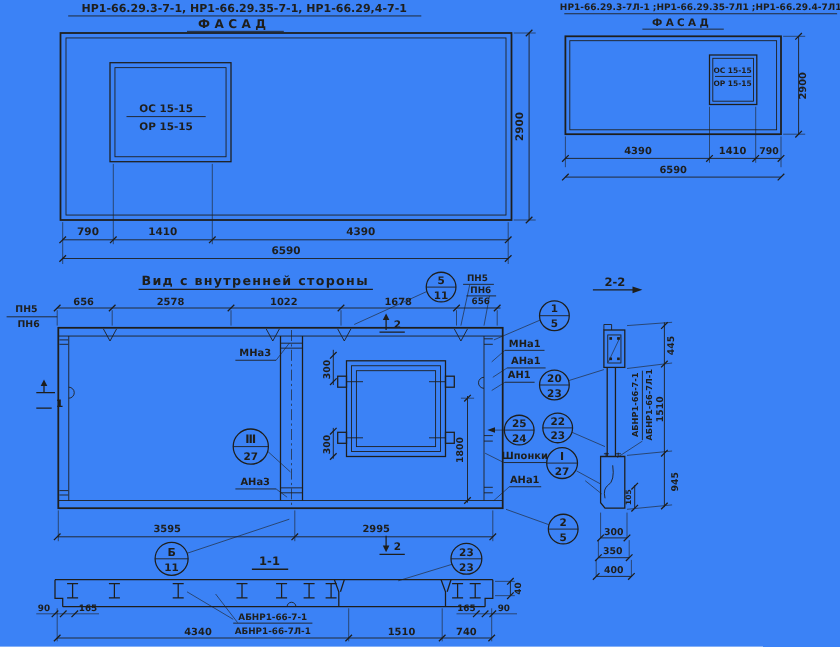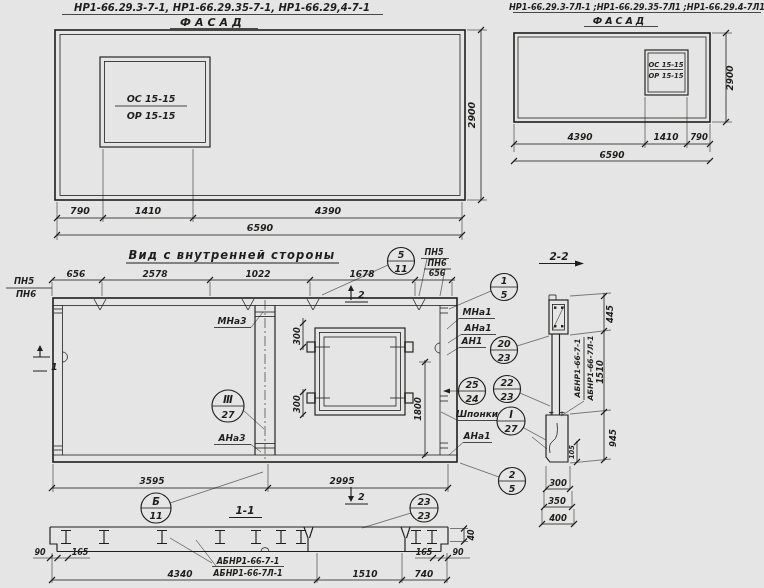--- a/index.html
+++ b/index.html
@@ -1,16 +1,16 @@
 <!DOCTYPE html>
 <html><head>
 <meta charset="utf-8">
 <style>
   html,body{margin:0;padding:0;background:#fcfcf9;}
-  .sheet{position:relative;width:764px;height:588px;background:#e5e5e5;overflow:hidden;font-style:italic;}
+  .sheet{position:relative;width:764px;height:588px;background:#3b82f6;overflow:hidden;}
   svg{color:#1e1e1c;}
   svg text{font-family:"DejaVu Sans",sans-serif;fill:currentColor;font-weight:600;}
   .mid{text-anchor:middle;}
   .t7{font-size:6.8px;}
   .t75{font-size:7.5px;}
   .t8{font-size:8px;}
   .t85{font-size:8.5px;}
   .t9{font-size:9px;}
   .t95{font-size:9.5px;}
   .t10{font-size:10px;}

